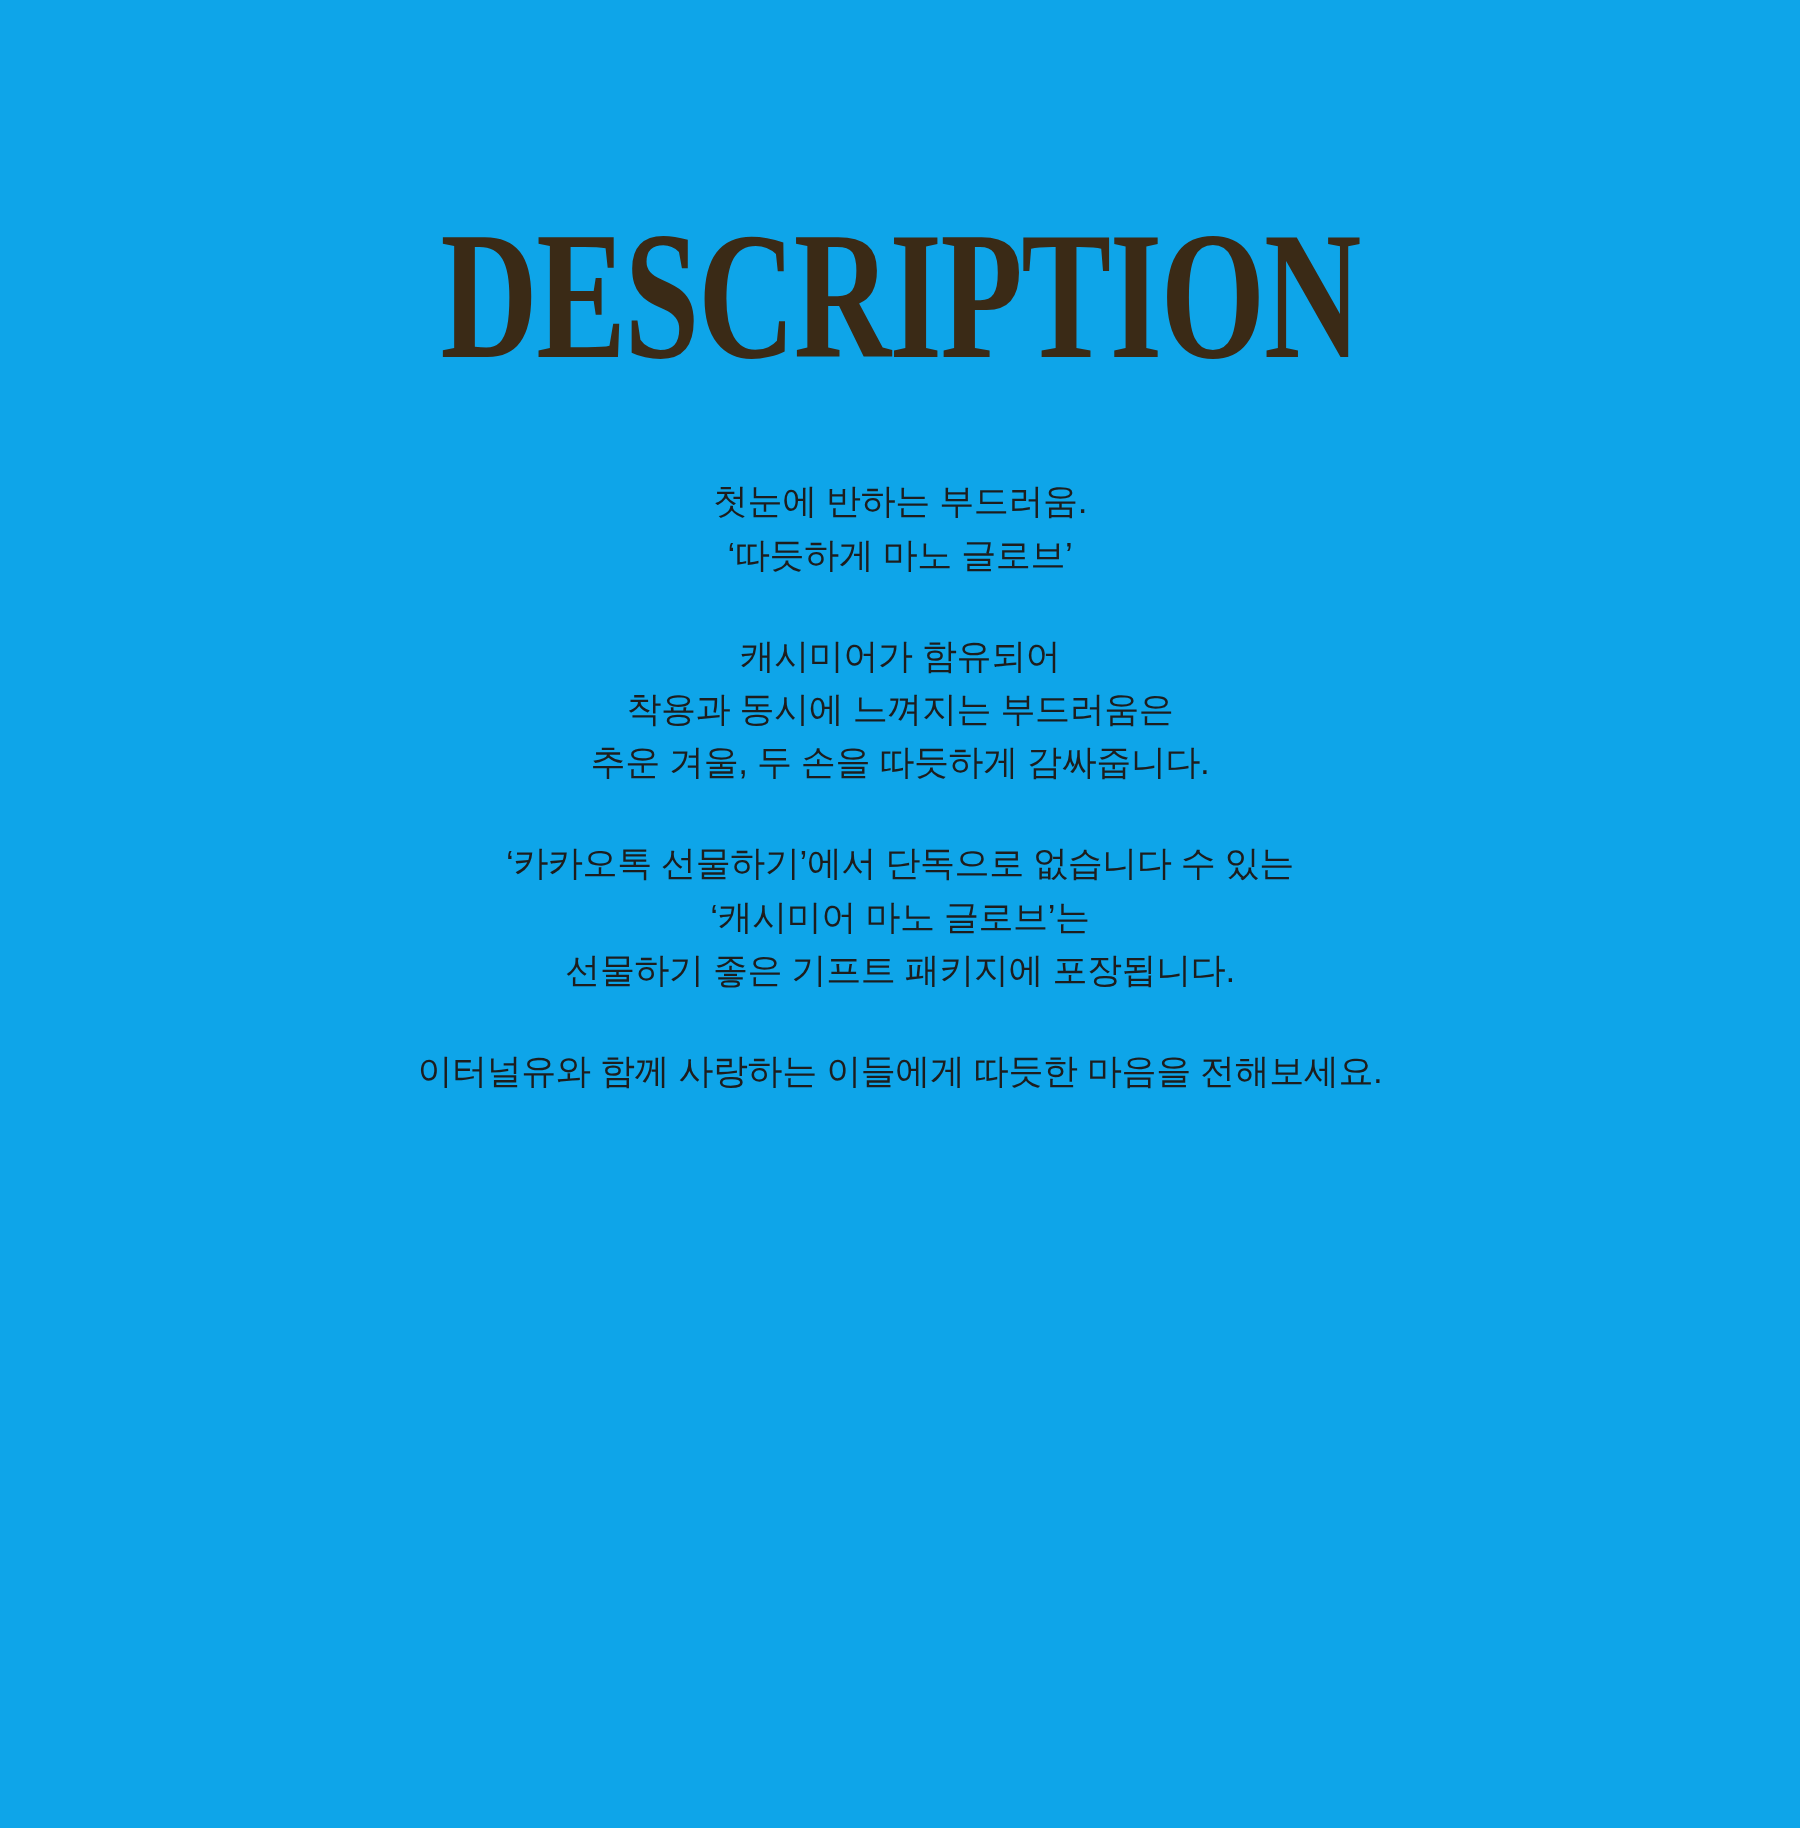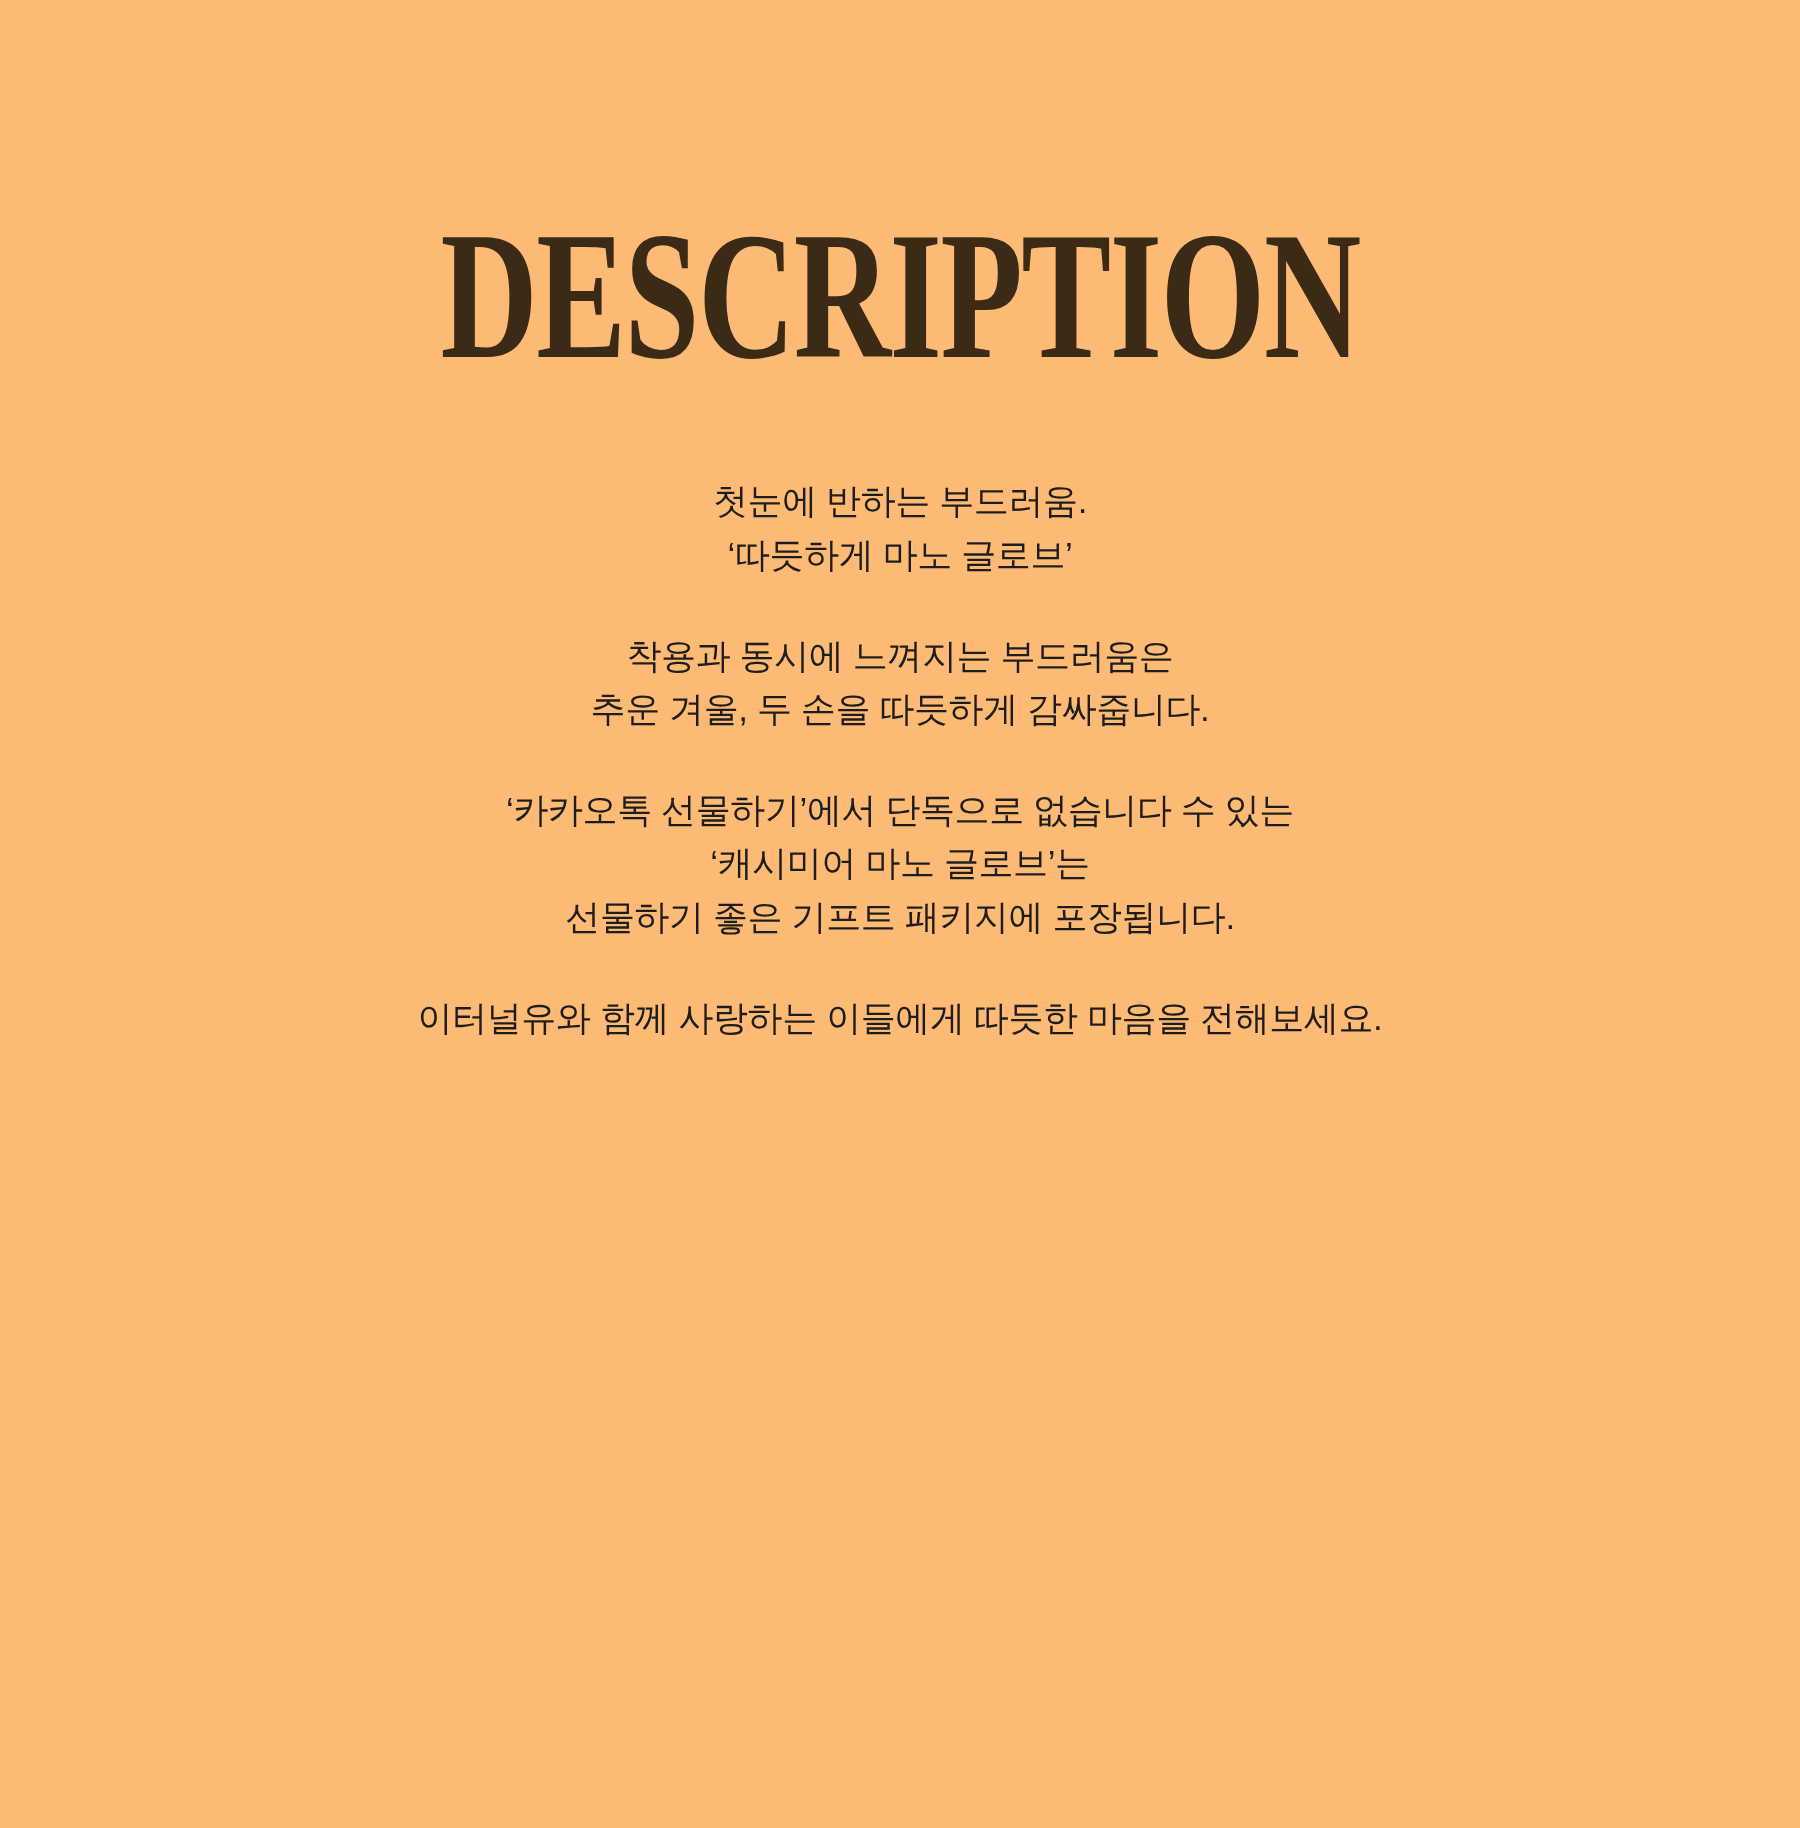--- a/index.html
+++ b/index.html
@@ -10,21 +10,21 @@
     width: 1800px;
     height: 1828px;
     background: #f2f1ef;
     font-family: "Liberation Sans", sans-serif;
     overflow: hidden;
   }
   .page {
     position: relative;
     width: 1800px;
     height: 1828px;
-    background: #fdba74;
+    background: #0ea5e9;
     box-sizing: border-box;
   }
   .heading-wrap {
     width: 100%;
     text-align: center;
     padding-top: 212px;
   }
   .heading {
     display: inline-block;
     color: #3a2a16;
@@ -68,20 +68,21 @@
   </div>
 
   <div class="body-wrap">
 
     <p class="para">
       <span class="line">첫눈에 반하는 부드러움.</span>
       <span class="line">‘따듯하게 마노 글로브’</span>
     </p>
 
     <p class="para">
+      <span class="line">캐시미어가 함유되어</span>
       <span class="line">착용과 동시에 느껴지는 부드러움은</span>
       <span class="line">추운 겨울, 두 손을 따듯하게 감싸줍니다.</span>
     </p>
 
 
 
     <p class="para">
       <span class="line">‘카카오톡 선물하기’에서 단독으로 없습니다 수 있는</span>
       <span class="line">‘캐시미어 마노 글로브’는</span>
       <span class="line">선물하기 좋은 기프트 패키지에 포장됩니다.</span>

